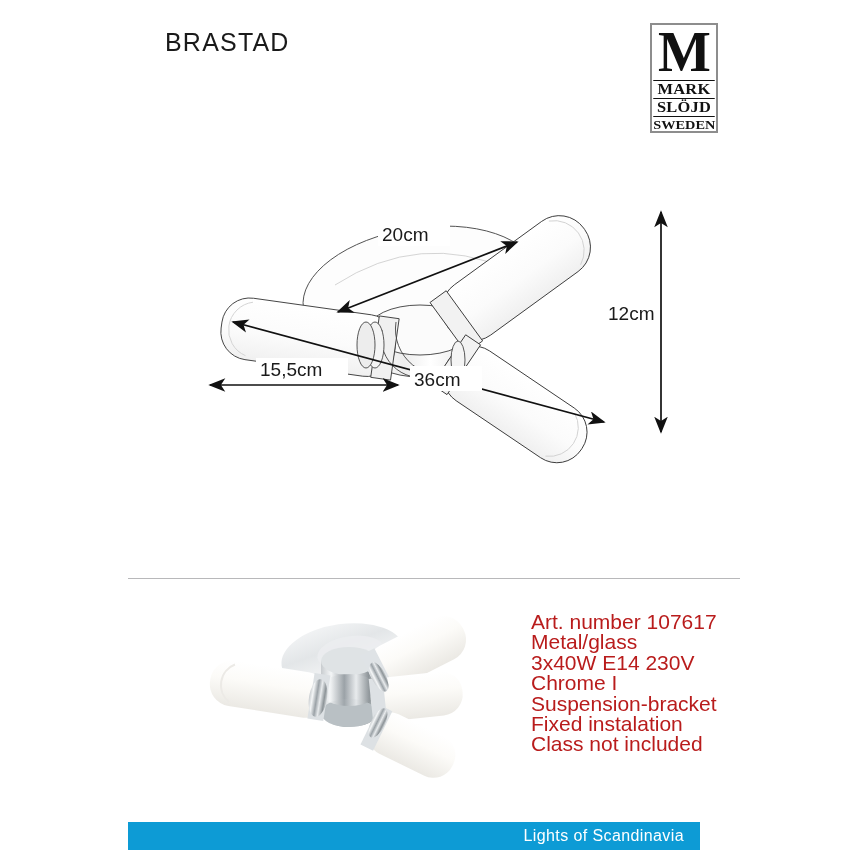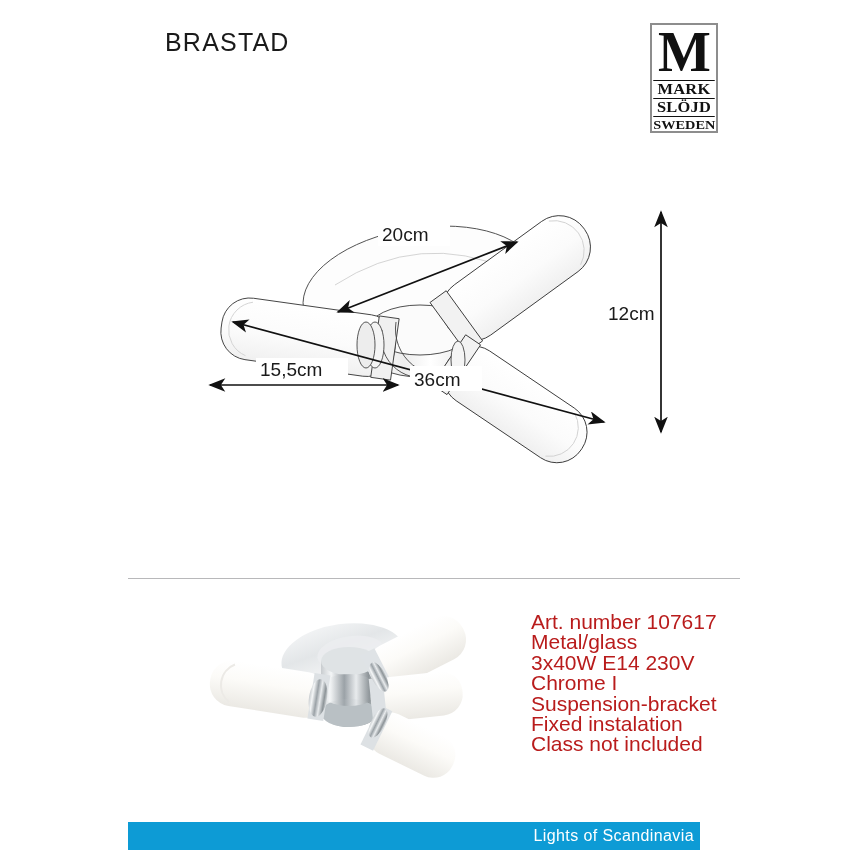--- a/index.html
+++ b/index.html
@@ -134,21 +134,21 @@
     height: 28px;
     background: #0d9bd5;
     display: flex;
     align-items: center;
     justify-content: flex-end;
   }
   #footer-bar .footer-text {
     color: #ffffff;
     font-size: 16px;
     letter-spacing: 0.4px;
-    padding-right: 6px;
+    padding-right: 16px;
     white-space: nowrap;
   }
 </style>
 </head>
 <body>
 
 <div class="page">
 
   <div id="product-title">BRASTAD</div>
 

